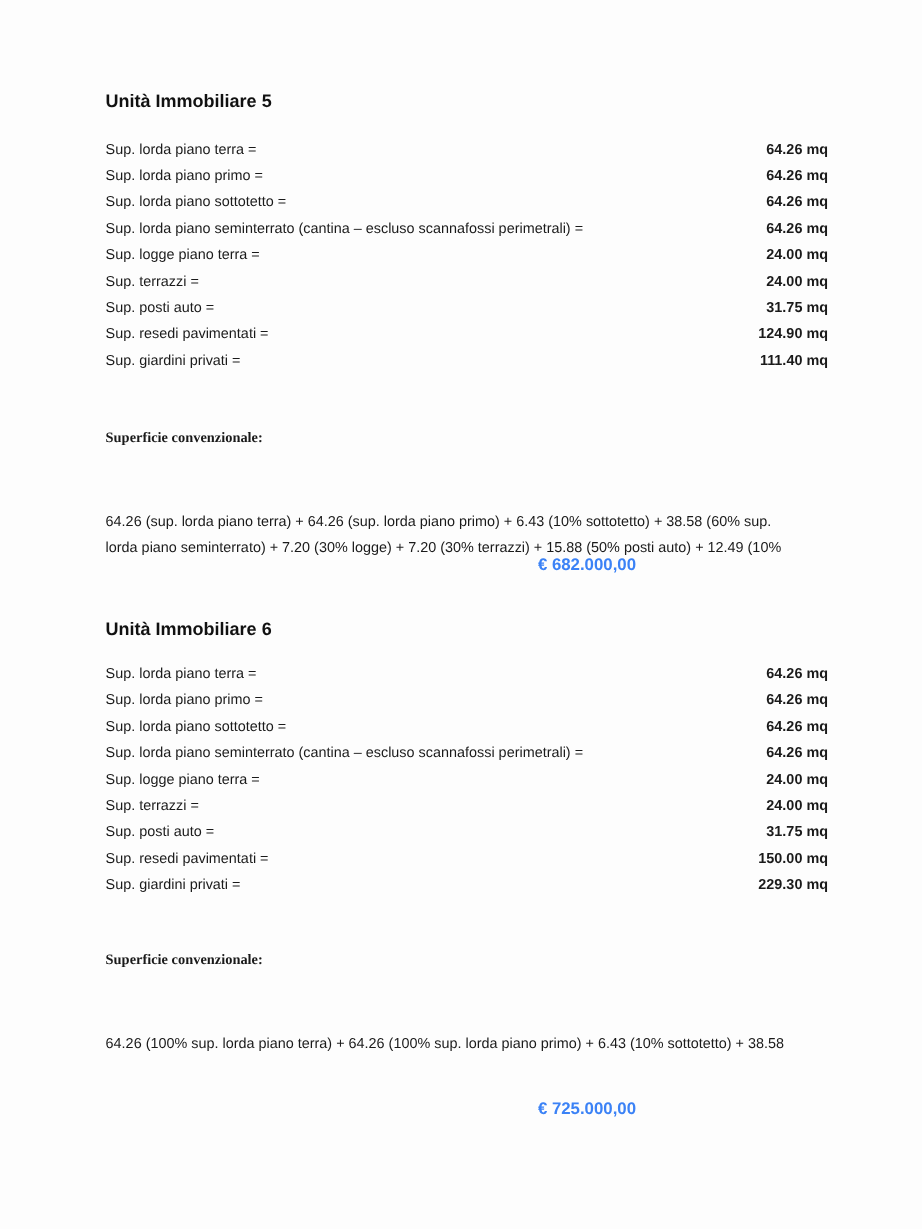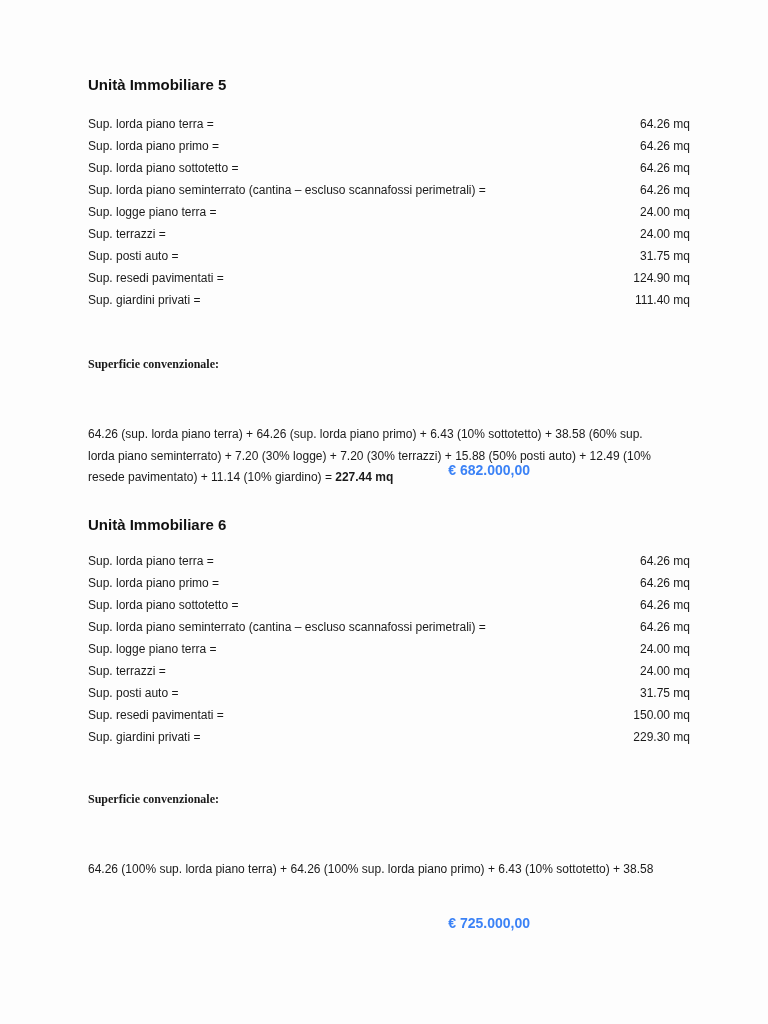--- a/index.html
+++ b/index.html
@@ -2,21 +2,21 @@
 <html><head>
 <meta charset="utf-8">
 <style>
   html, body { margin:0; padding:0; }
   body { width:768px; height:1024px; background:#fdfdfd; position:relative; overflow:hidden;
          font-family:"Liberation Sans", sans-serif; color:#1a1a1a; }
   .page { position:absolute; left:0; top:12px; width:608px; height:1024px; }
   .unit-title { position:absolute; left:88px; font-size:15px; font-weight:bold; color:#111; }
   .row { position:absolute; left:88px; width:602px; height:22px; font-size:12px; line-height:22px; }
   .row .label { position:absolute; left:0; }
-  .row .value { position:absolute; right:0; text-align:center; }
+  .row .value { position:absolute; right:0; text-align:center;font-weight:bold; }
   .conv-title { position:absolute; left:88px; font-size:12px; font-weight:bold;font-family:Liberation Serif, serif; }
   .conv-text { position:absolute; left:88px; width:610px; font-size:12px; line-height:21.5px;margin-top:48px; }
   .conv-text b { font-weight:bold; }
   .price { position:absolute; right:78px; font-size:14px; font-weight:bold; color:#3b82f6; }
 </style>
 </head>
 <body>
 
 <div class="page">
 
@@ -56,21 +56,20 @@
     </div>
   <div class="row" style="top:277px">
       <span class="label">Sup. giardini privati =</span>
       <span class="value">111.40 mq</span>
     </div>
 
   <div class="conv-title" style="top:345px">Superficie convenzionale:</div>
   <div class="conv-text" style="top:364px">
     <div>64.26 (sup. lorda piano terra) + 64.26 (sup. lorda piano primo) + 6.43 (10% sottotetto) + 38.58 (60% sup.</div>
     <div>lorda piano seminterrato) + 7.20 (30% logge) + 7.20 (30% terrazzi) + 15.88 (50% posti auto) + 12.49 (10%</div>
-    <div><span>resede pavimentato) + 11.14 (10% giardino) = </span><b>227.44 mq</b></div>
   </div>
 
   <div class="price" style="top:450px">€ 682.000,00</div>
 
   <div class="unit-title" style="top:504px">Unità Immobiliare 6</div>
 
   <div class="row" style="top:538px">
       <span class="label">Sup. lorda piano terra =</span>
       <span class="value">64.26 mq</span>
     </div>

